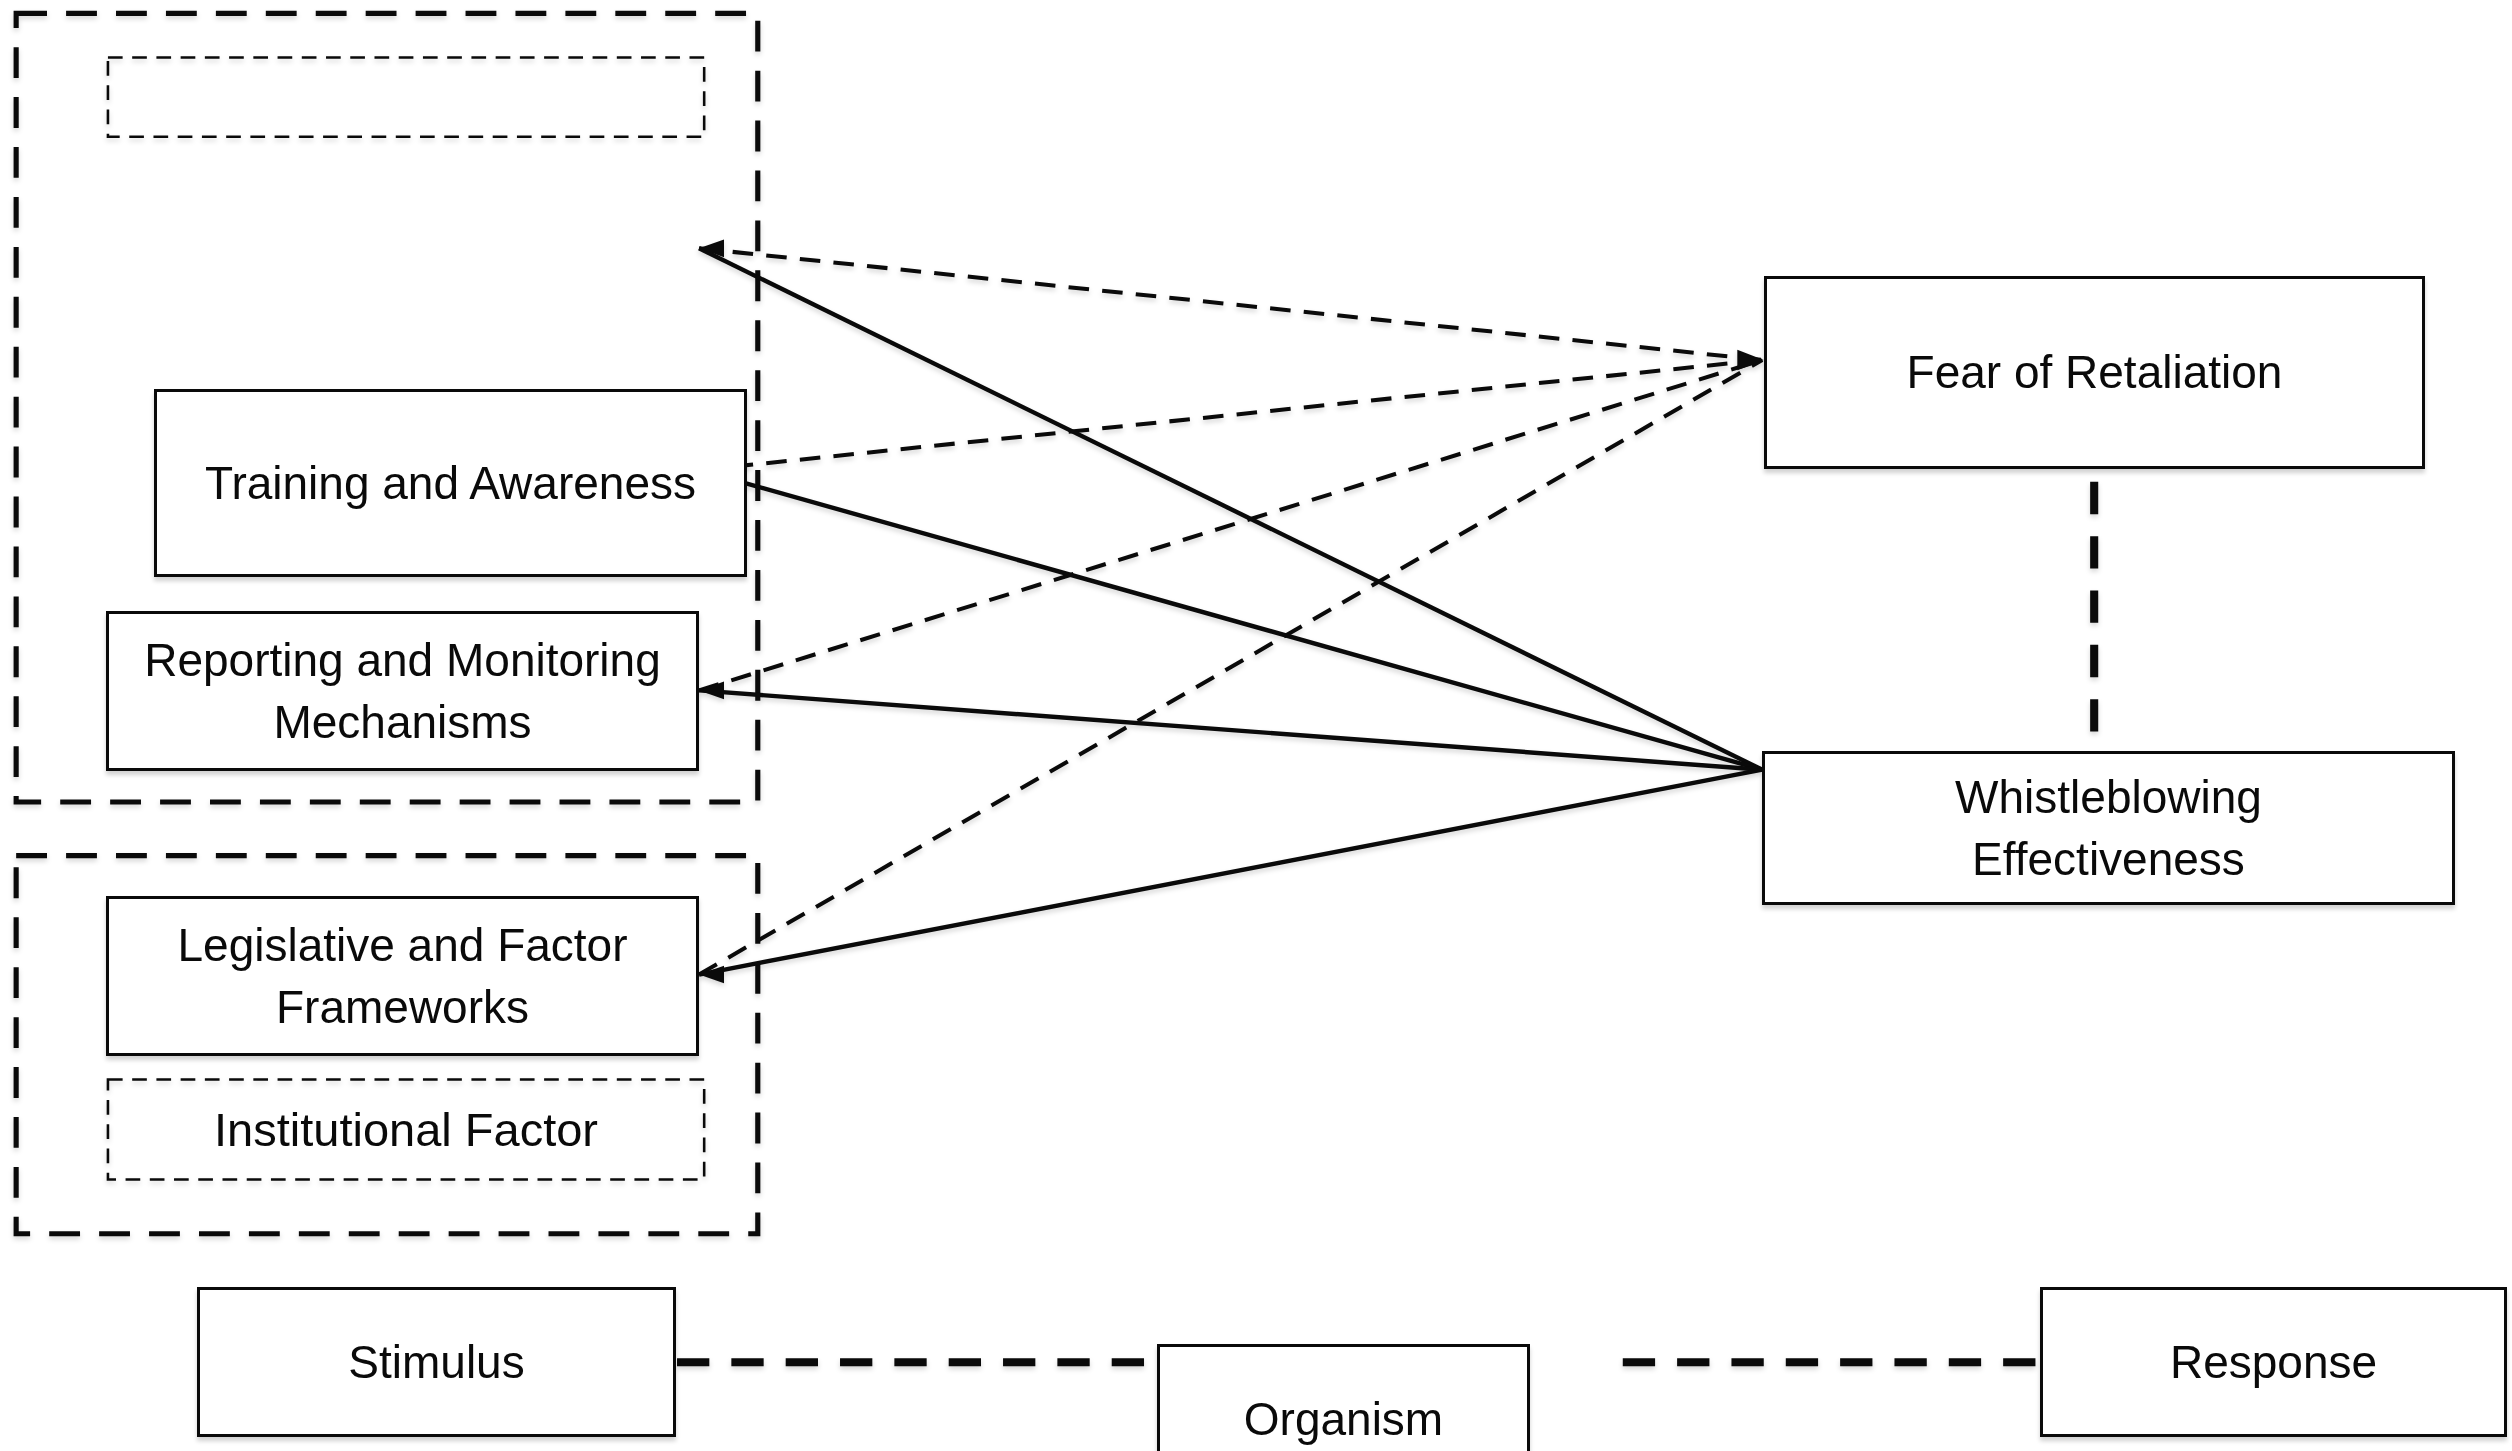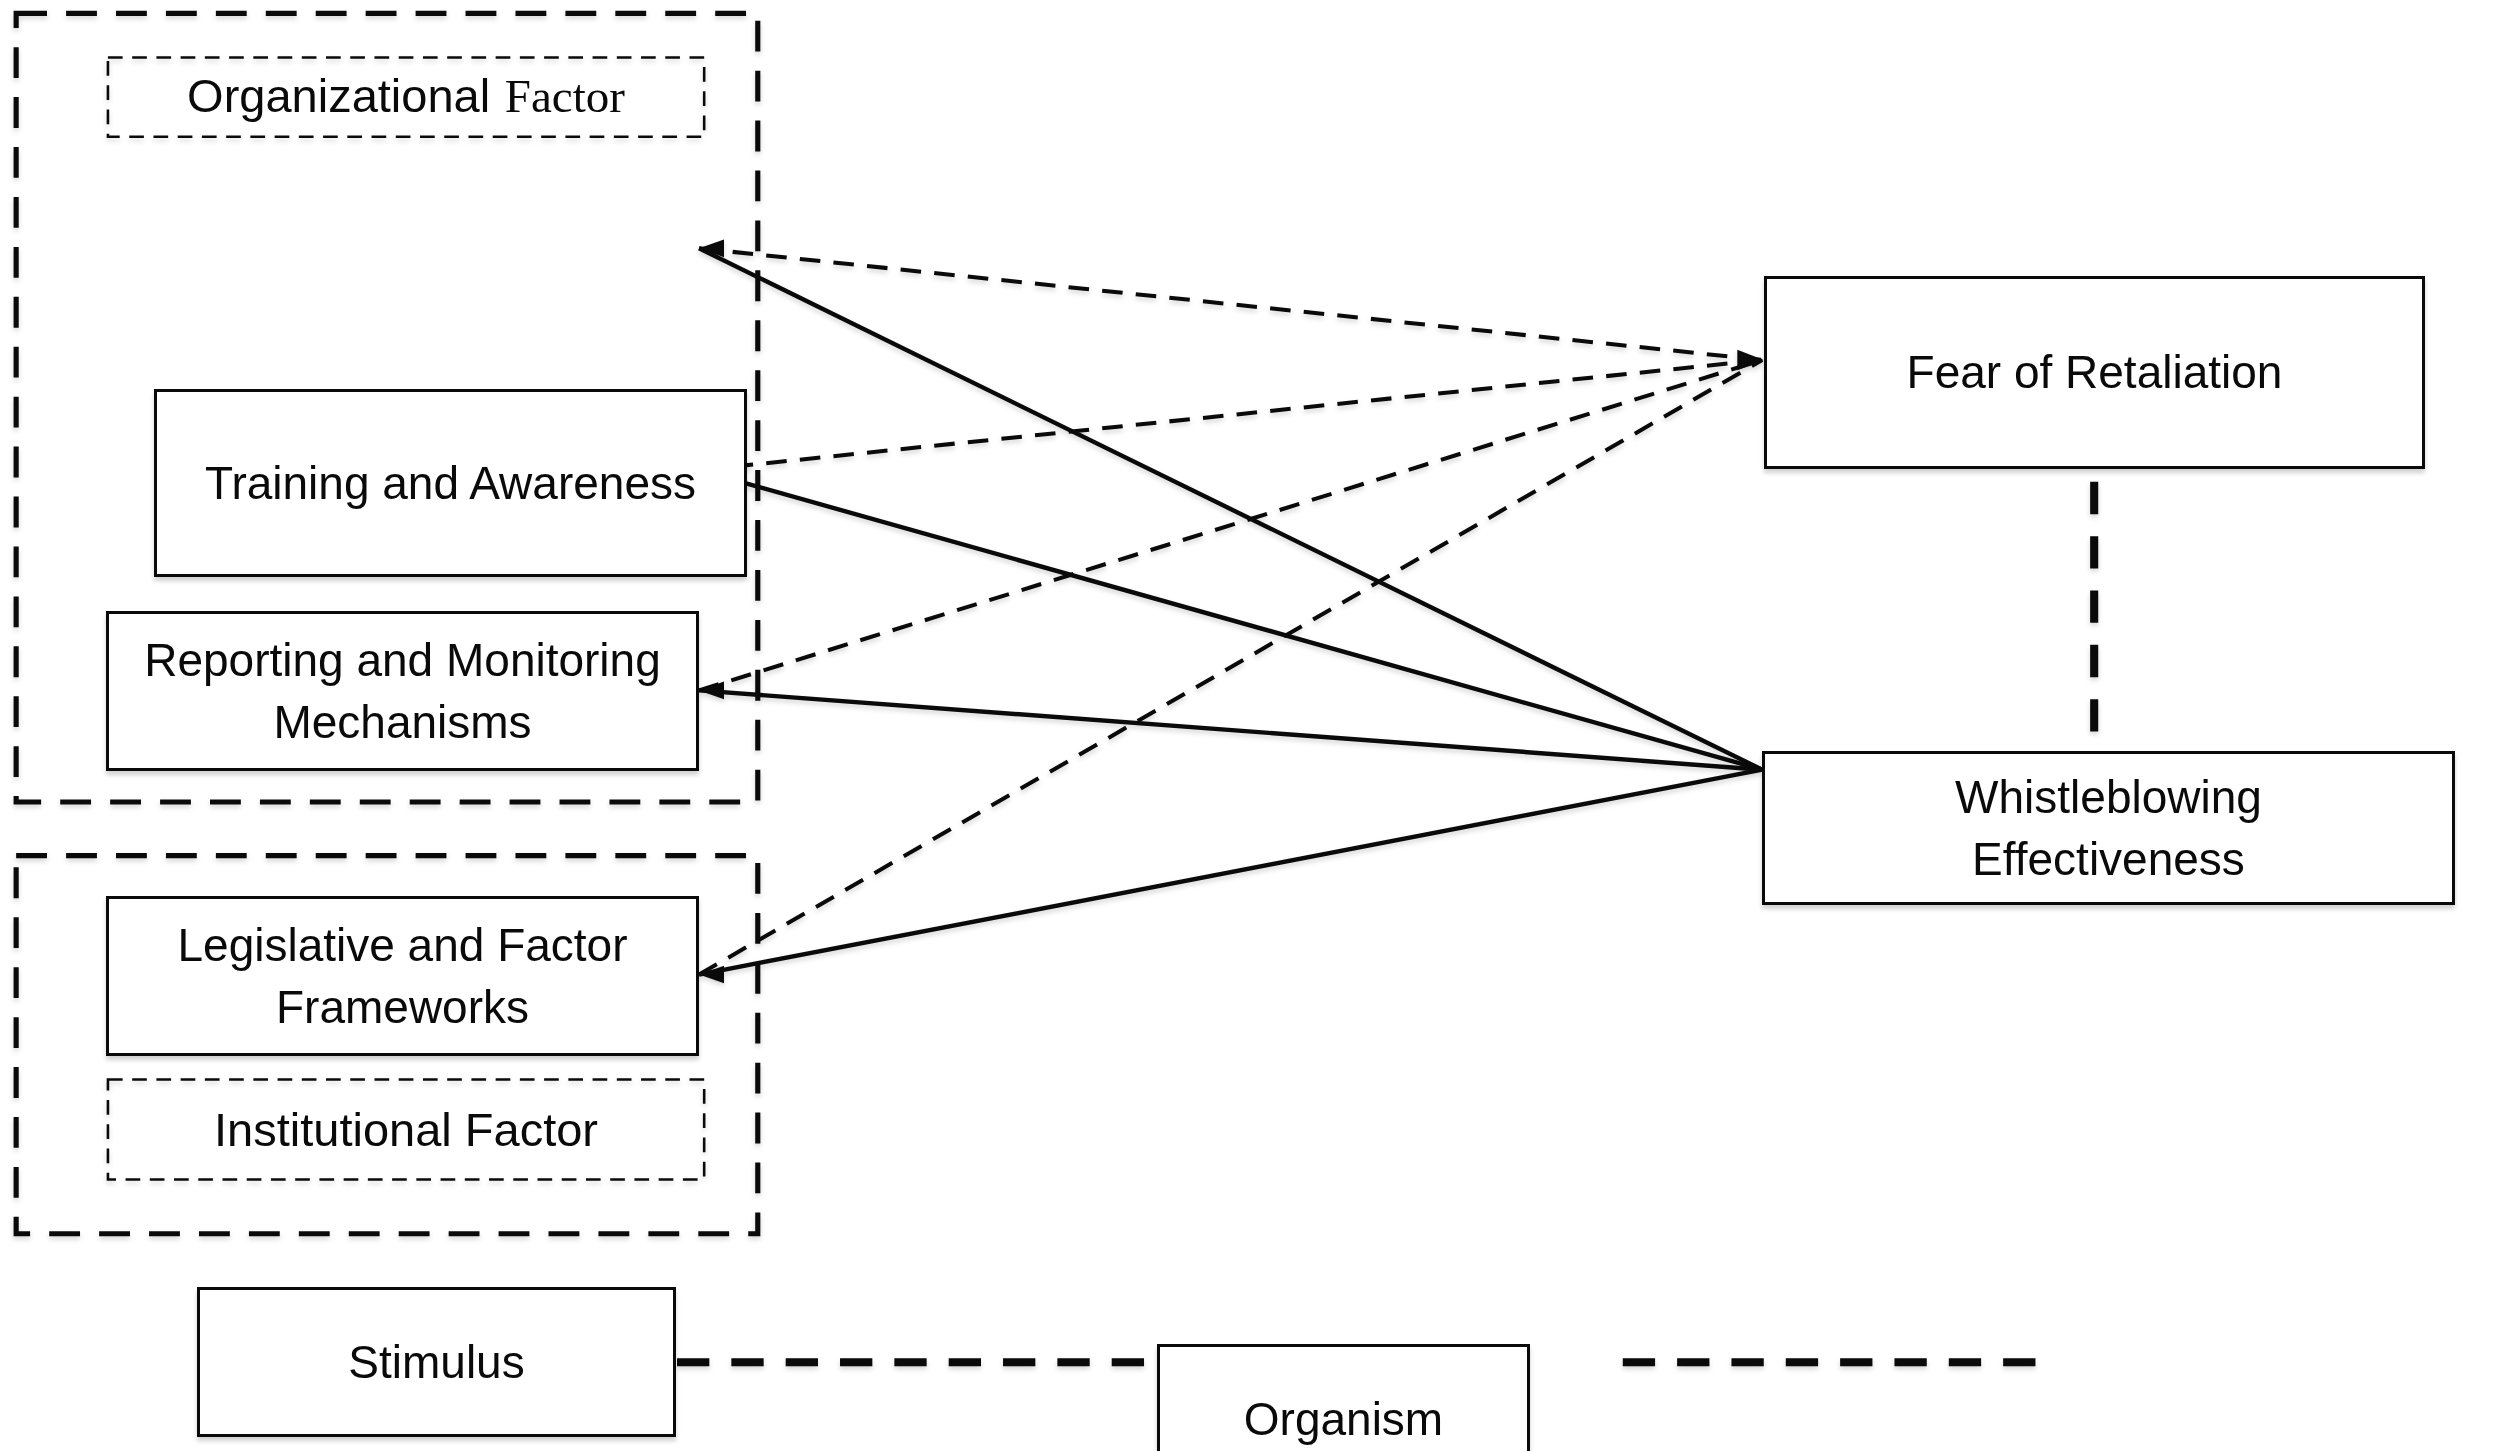--- a/index.html
+++ b/index.html
@@ -81,24 +81,20 @@
         <line x1="2210" y1="1855" x2="2776" y2="1855" class="e-bold"></line>
       </g>
 
     <polygon class="arrow" points="952,338 986,326 986,350"></polygon>
     <polygon class="arrow" points="952,640 986,628 986,652"></polygon>
     <polygon class="arrow" points="952,940 986,928 986,952"></polygon>
     <polygon class="arrow" points="952,1327 986,1315 986,1339"></polygon>
     <polygon class="arrow" points="2402,490 2366,476 2366,504"></polygon>
   </svg>
 
-  <div class="group-label" id="l-organizational">
-    <span>Organizational</span>
-    <span class="serif-part">Factor</span>
-  </div>
   <div class="group-label" id="l-institutional">
     <span>Institutional Factor</span>
   </div>
 
   <div class="node" id="n-training">
     <span>Training and Awareness</span>
   </div>
   <div class="node" id="n-reporting">
     <span>Reporting and Monitoring
 Mechanisms</span>
@@ -115,15 +111,18 @@
     <span>Whistleblowing
 Effectiveness</span>
   </div>
 
   <div class="node" id="n-stimulus">
     <span>Stimulus</span>
   </div>
   <div class="node" id="n-organism">
     <span>Organism</span>
   </div>
+  <div class="node" id="n-response">
+    <span>Response</span>
+  </div>
 
 </div>
 
 
 </body></html>

